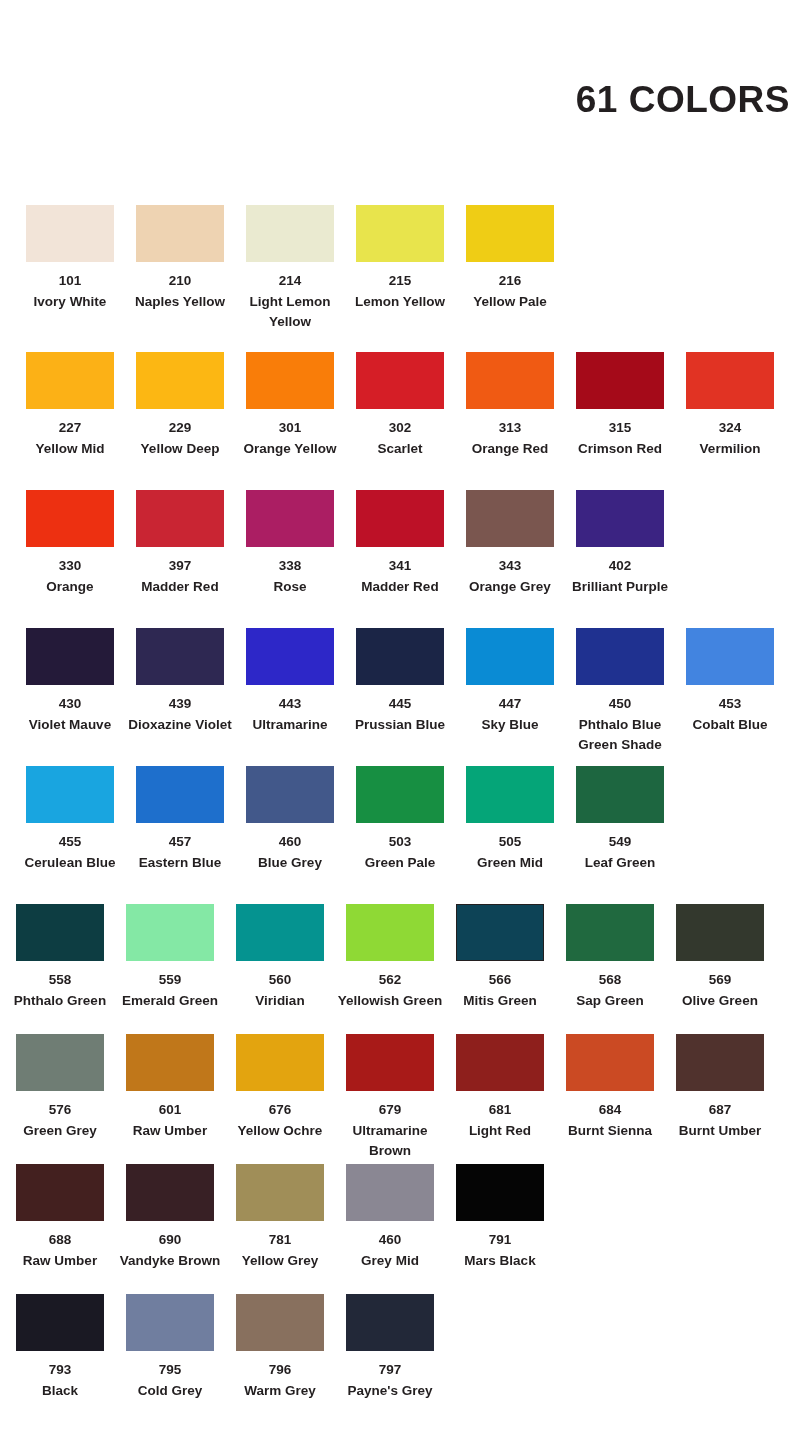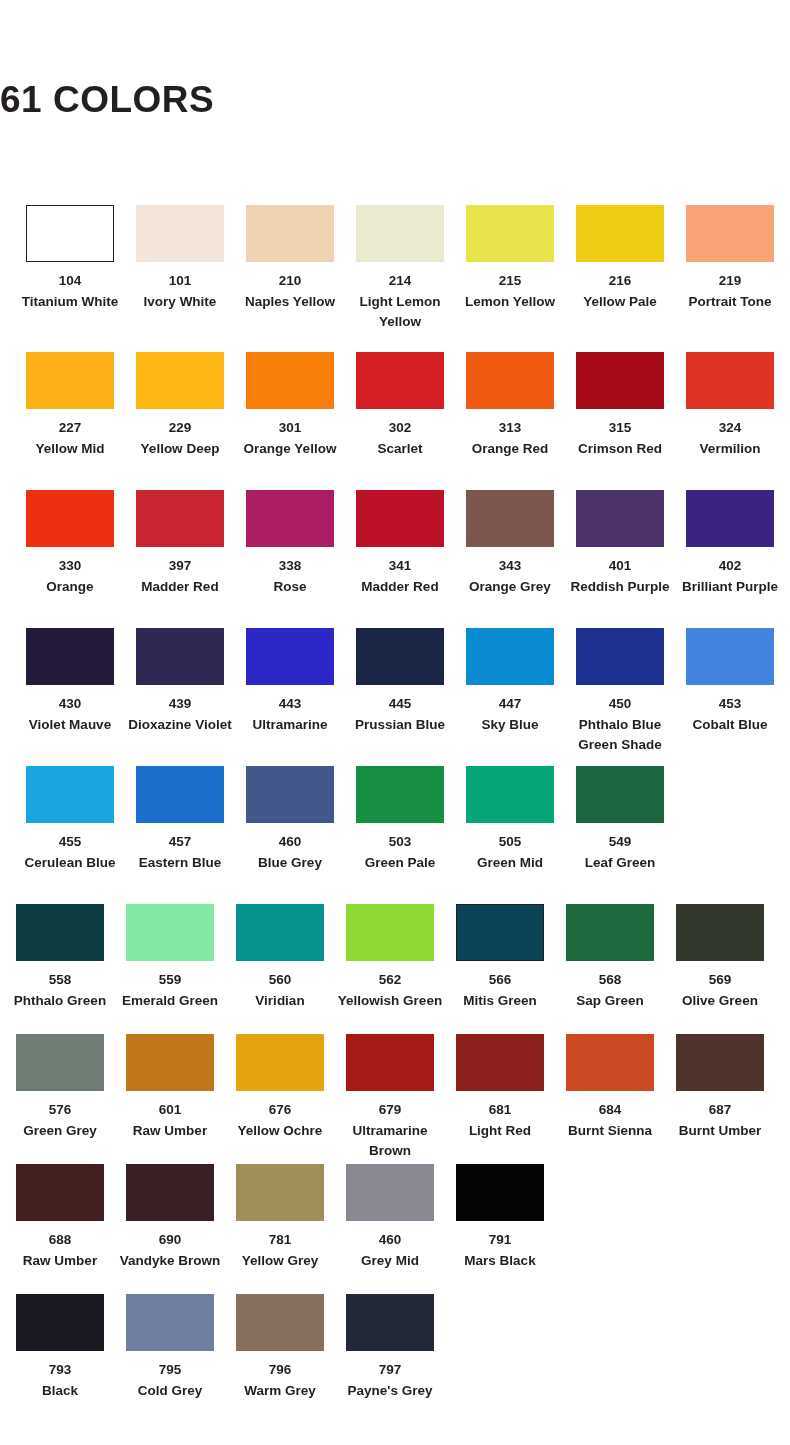--- a/index.html
+++ b/index.html
@@ -19,21 +19,21 @@
   #page {
     position: relative;
     width: 790px;
     height: 1445px;
   }
   .title {
     position: absolute;
     top: 79px;
     left: 0;
     width: 790px;
-    text-align: left;
+    text-align: right;
     font-size: 37px;
     font-weight: bold;
     letter-spacing: 0.5px;
     color: #231f20;
   }
   .grid {
     position: absolute;
     top: 205px;
     left: 0;
     width: 790px;
@@ -90,27 +90,20 @@
   .row-8 { padding-left: 5px;  height: 130px; }
 </style>
 </head>
 <body>
 
 <div id="page">
   <div class="title">61 COLORS</div>
   <div class="grid" id="grid">
       <div class="row row-0">
         <div class="cell">
-          <div class="swatch bordered" title="Titanium White" style="background: rgb(255, 255, 255);"></div>
-          <div class="labels">
-            <span class="code">104</span>
-            <span class="cname">Titanium White</span>
-          </div>
-        </div>
-        <div class="cell">
           <div class="swatch" title="Ivory White" style="background: rgb(242, 228, 216);"></div>
           <div class="labels">
             <span class="code">101</span>
             <span class="cname">Ivory White</span>
           </div>
         </div>
         <div class="cell">
           <div class="swatch" title="Naples Yellow" style="background: rgb(238, 211, 178);"></div>
           <div class="labels">
             <span class="code">210</span>
@@ -131,27 +124,20 @@
             <span class="cname">Lemon Yellow</span>
           </div>
         </div>
         <div class="cell">
           <div class="swatch" title="Yellow Pale" style="background: rgb(239, 205, 21);"></div>
           <div class="labels">
             <span class="code">216</span>
             <span class="cname">Yellow Pale</span>
           </div>
         </div>
-        <div class="cell">
-          <div class="swatch" title="Portrait Tone" style="background: rgb(249, 164, 118);"></div>
-          <div class="labels">
-            <span class="code">219</span>
-            <span class="cname">Portrait Tone</span>
-          </div>
-        </div>
       </div>
       <div class="row row-1">
         <div class="cell">
           <div class="swatch" title="Yellow Mid" style="background: rgb(252, 177, 22);"></div>
           <div class="labels">
             <span class="code">227</span>
             <span class="cname">Yellow Mid</span>
           </div>
         </div>
         <div class="cell">
@@ -224,27 +210,20 @@
           <div class="labels">
             <span class="code">341</span>
             <span class="cname">Madder Red</span>
           </div>
         </div>
         <div class="cell">
           <div class="swatch" title="Orange Grey" style="background: rgb(122, 86, 79);"></div>
           <div class="labels">
             <span class="code">343</span>
             <span class="cname">Orange Grey</span>
-          </div>
-        </div>
-        <div class="cell">
-          <div class="swatch" title="Reddish Purple" style="background: rgb(75, 51, 105);"></div>
-          <div class="labels">
-            <span class="code">401</span>
-            <span class="cname">Reddish Purple</span>
           </div>
         </div>
         <div class="cell">
           <div class="swatch" title="Brilliant Purple" style="background: rgb(59, 35, 130);"></div>
           <div class="labels">
             <span class="code">402</span>
             <span class="cname">Brilliant Purple</span>
           </div>
         </div>
       </div>

